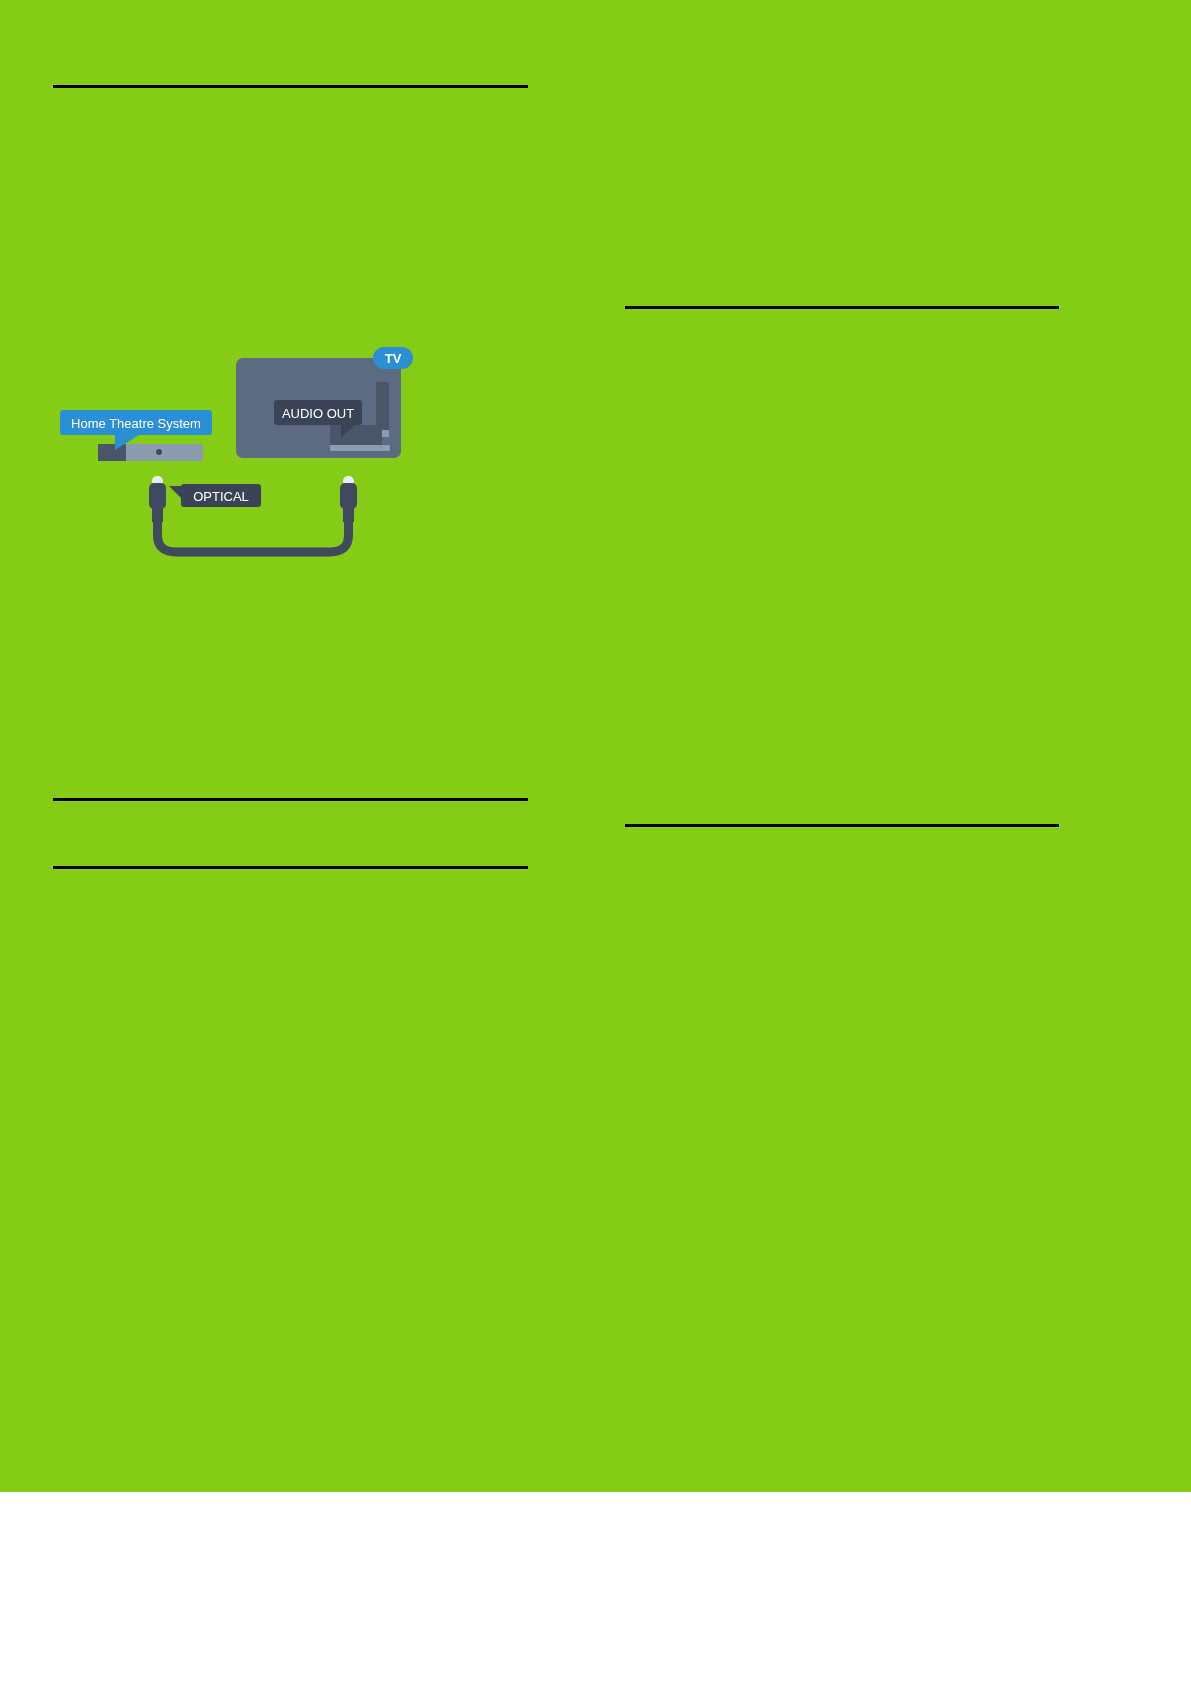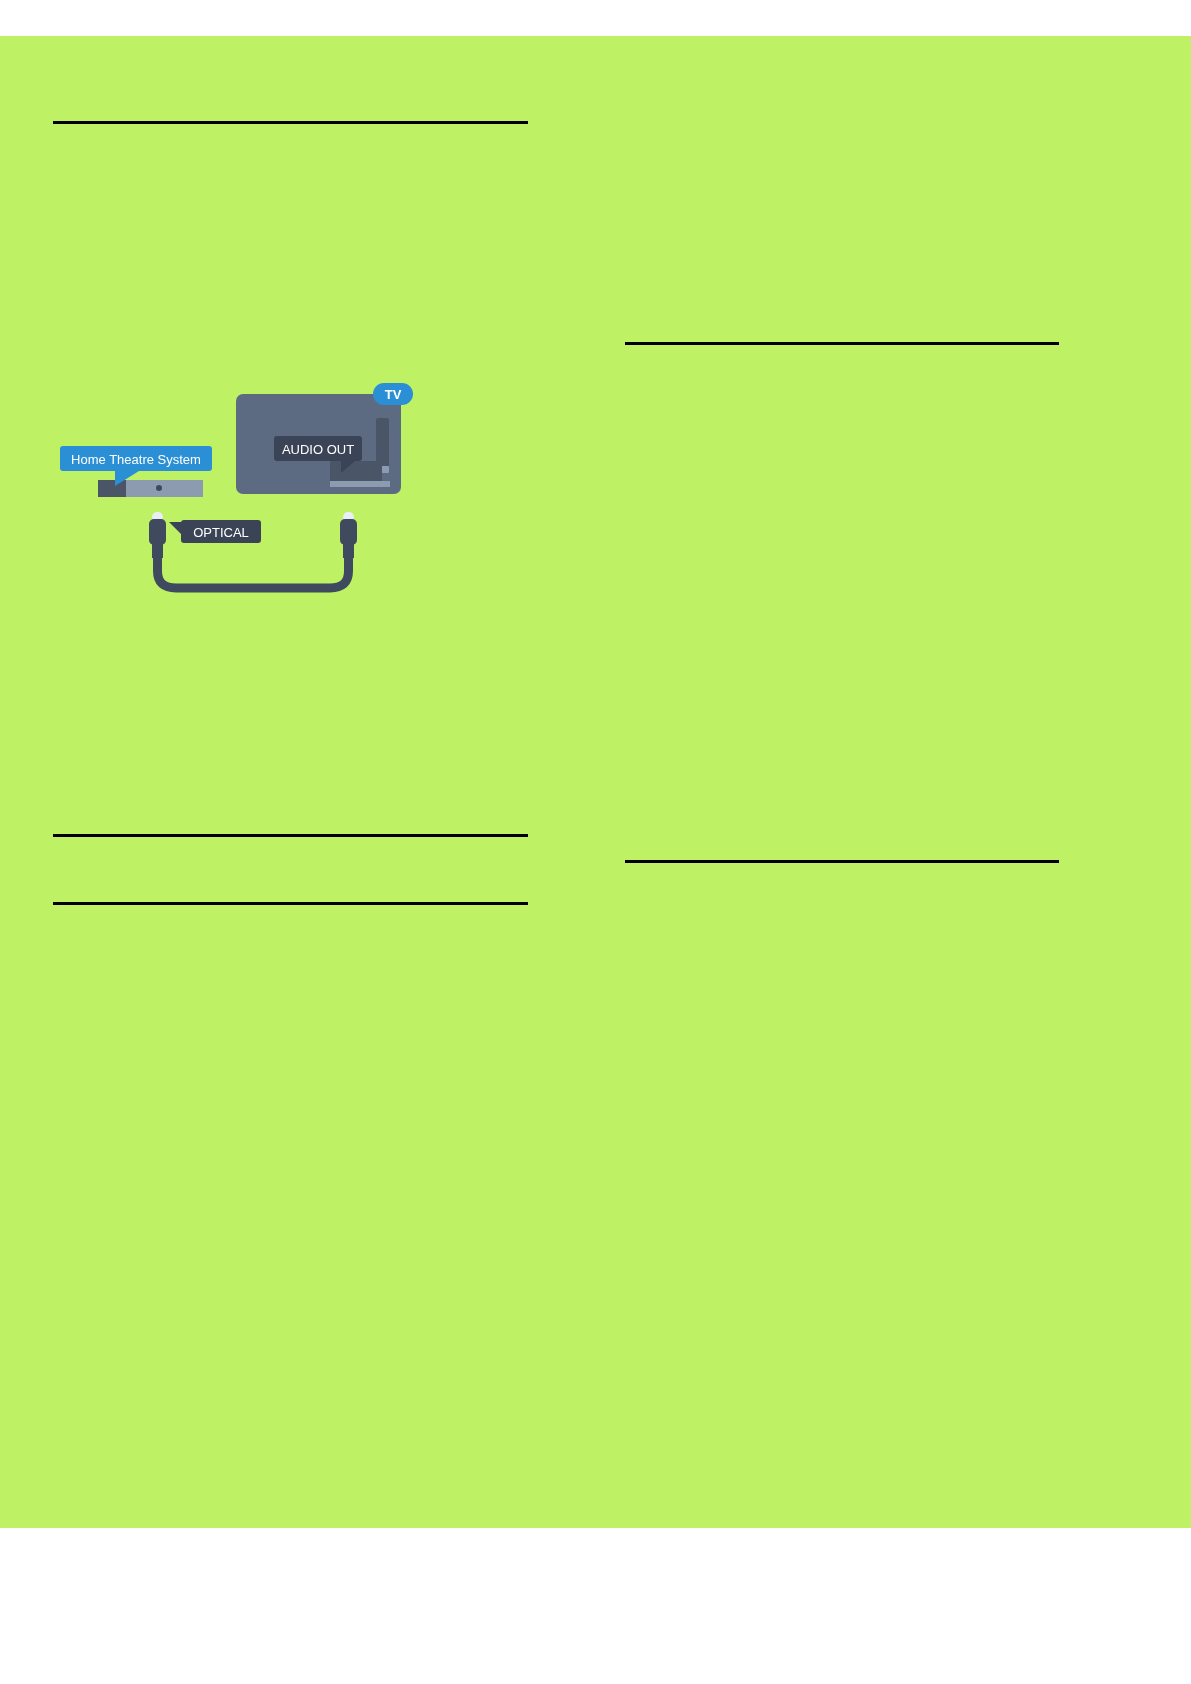--- a/index.html
+++ b/index.html
@@ -7,23 +7,22 @@
     padding: 0;
     background: #ffffff;
   }
   body {
     font-family: "Liberation Sans", sans-serif;
   }
   .page {
     position: relative;
     width: 1191px;
     height: 1492px;
-    background: #bef264;
+    background: #84cc16;
     overflow: hidden;
-    margin-top: 36px;
   }
 
   
   .rule {
     position: absolute;
     height: 0;
     border-top: 3px solid #000000;
   }
   .rule-left   { left: 53px;  width: 475px; }
   .rule-right  { left: 625px; width: 434px; }

